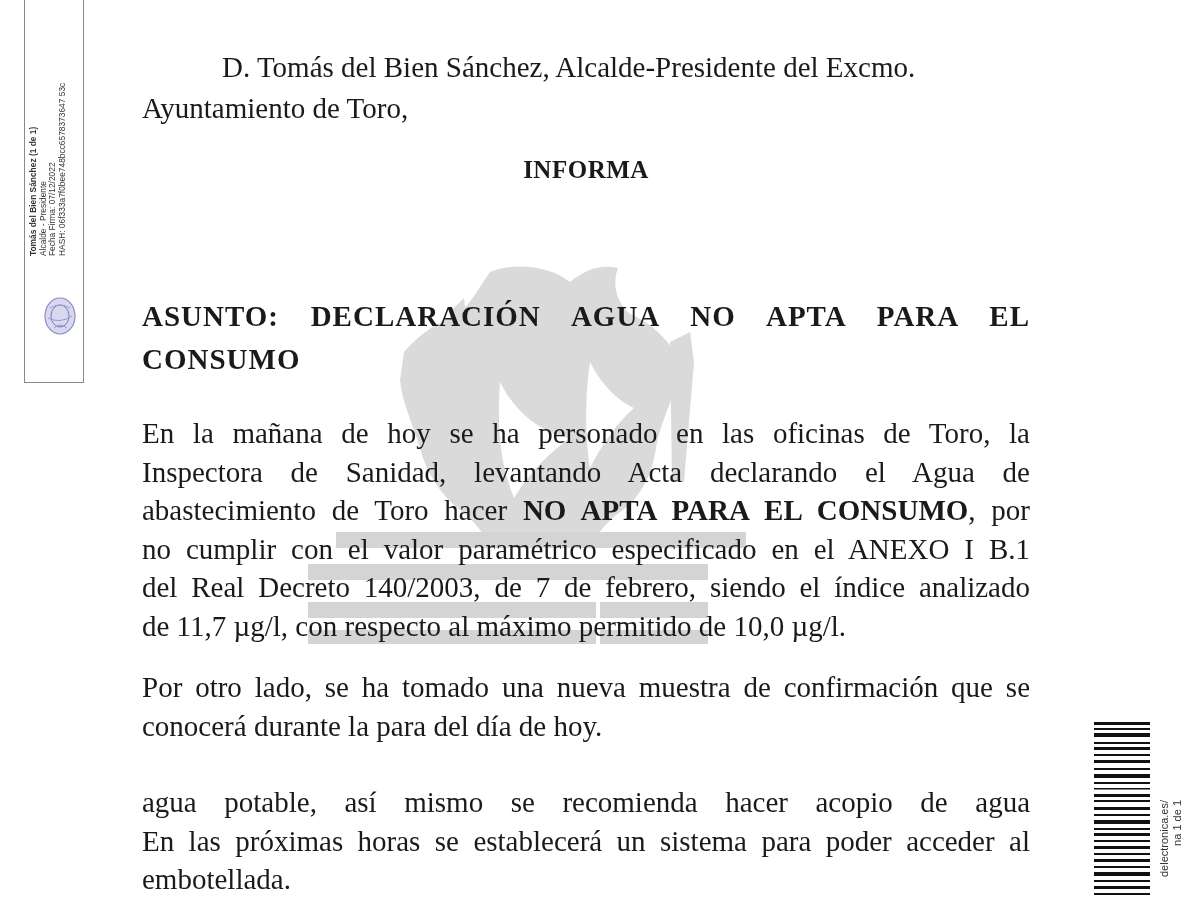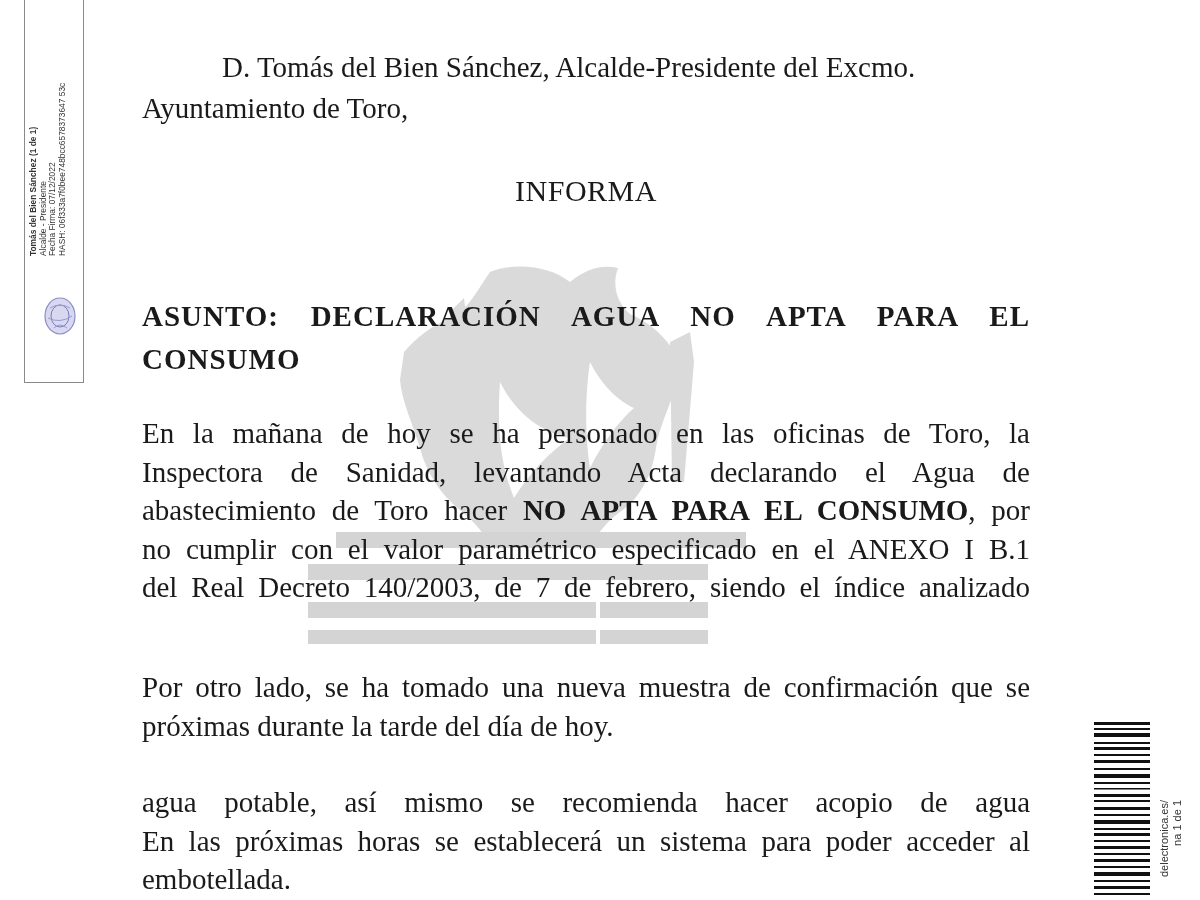--- a/index.html
+++ b/index.html
@@ -37,22 +37,22 @@
     position: absolute; left: 142px; width: 888px;
     font-size: 29px; line-height: 38.5px; text-align: justify;
     text-align-last: auto; margin: 0;
   }
   .line { display: block; text-align: justify; text-align-last: justify; }
   .line.last { text-align-last: left; }
 
   .intro1 { left: 222px; top: 48px; width: 808px; font-size: 29px; }
   .intro2 { top: 89px; }
   .informa {
-    position: absolute; left: 0; width: 1172px; top: 174px; text-align: center;
-    font-weight: normal; font-size: 30px; letter-spacing: 0.5px;
+    position: absolute; left: 0; width: 1172px; top: 156px; text-align: center;
+    font-weight: bold; font-size: 25px; letter-spacing: 0.5px;
   }
   .asunto { top: 268px; font-weight: bold; font-size: 29px; letter-spacing: 1px; line-height: 43px; margin-top: 27px; }
 
   .barcode { position: absolute; left: 1094px; top: 720px; width: 58px; height: 180px; }
   .bc-text {
     position: absolute; left: 1158px; top: 900px;
     transform-origin: 0 0; transform: rotate(-90deg);
     font-family: "Liberation Sans", sans-serif; font-size: 11px; line-height: 13px;
     color: #333; white-space: nowrap;
   }
@@ -105,25 +105,26 @@
     <span class="line">ASUNTO: DECLARACIÓN AGUA NO APTA PARA EL</span>
     <span class="line last">CONSUMO</span>
   </p>
 
   <p class="p" style="top:414px;">
     <span class="line">En la mañana de hoy se ha personado en las oficinas de Toro, la</span>
     <span class="line">Inspectora de Sanidad, levantando Acta declarando el Agua de</span>
     <span class="line"><span>abastecimiento de Toro hacer </span><b>NO APTA PARA EL CONSUMO</b><span>, por</span></span>
     <span class="line">no cumplir con el valor paramétrico especificado en el ANEXO I B.1</span>
     <span class="line">del Real Decreto 140/2003, de 7 de febrero, siendo el índice analizado</span>
+    <span class="line last">de 11,7 µg/l, con respecto al máximo permitido de 10,0 µg/l.</span>
   </p>
 
   <p class="p" style="top:668px;">
     <span class="line">Por otro lado, se ha tomado una nueva muestra de confirmación que se</span>
-    <span class="line last">próximas durante la tarde del día de hoy.</span>
+    <span class="line last">conocerá durante la para del día de hoy.</span>
   </p>
 
   <p class="p" style="top:783px;">
     <span class="line">agua potable, así mismo se recomienda hacer acopio de agua</span>
     <span class="line">En las próximas horas se establecerá un sistema para poder acceder al</span>
     <span class="line last">embotellada.</span>
   </p>
 
   <svg class="barcode" viewBox="0 0 58 180">
     <g fill="#111">

